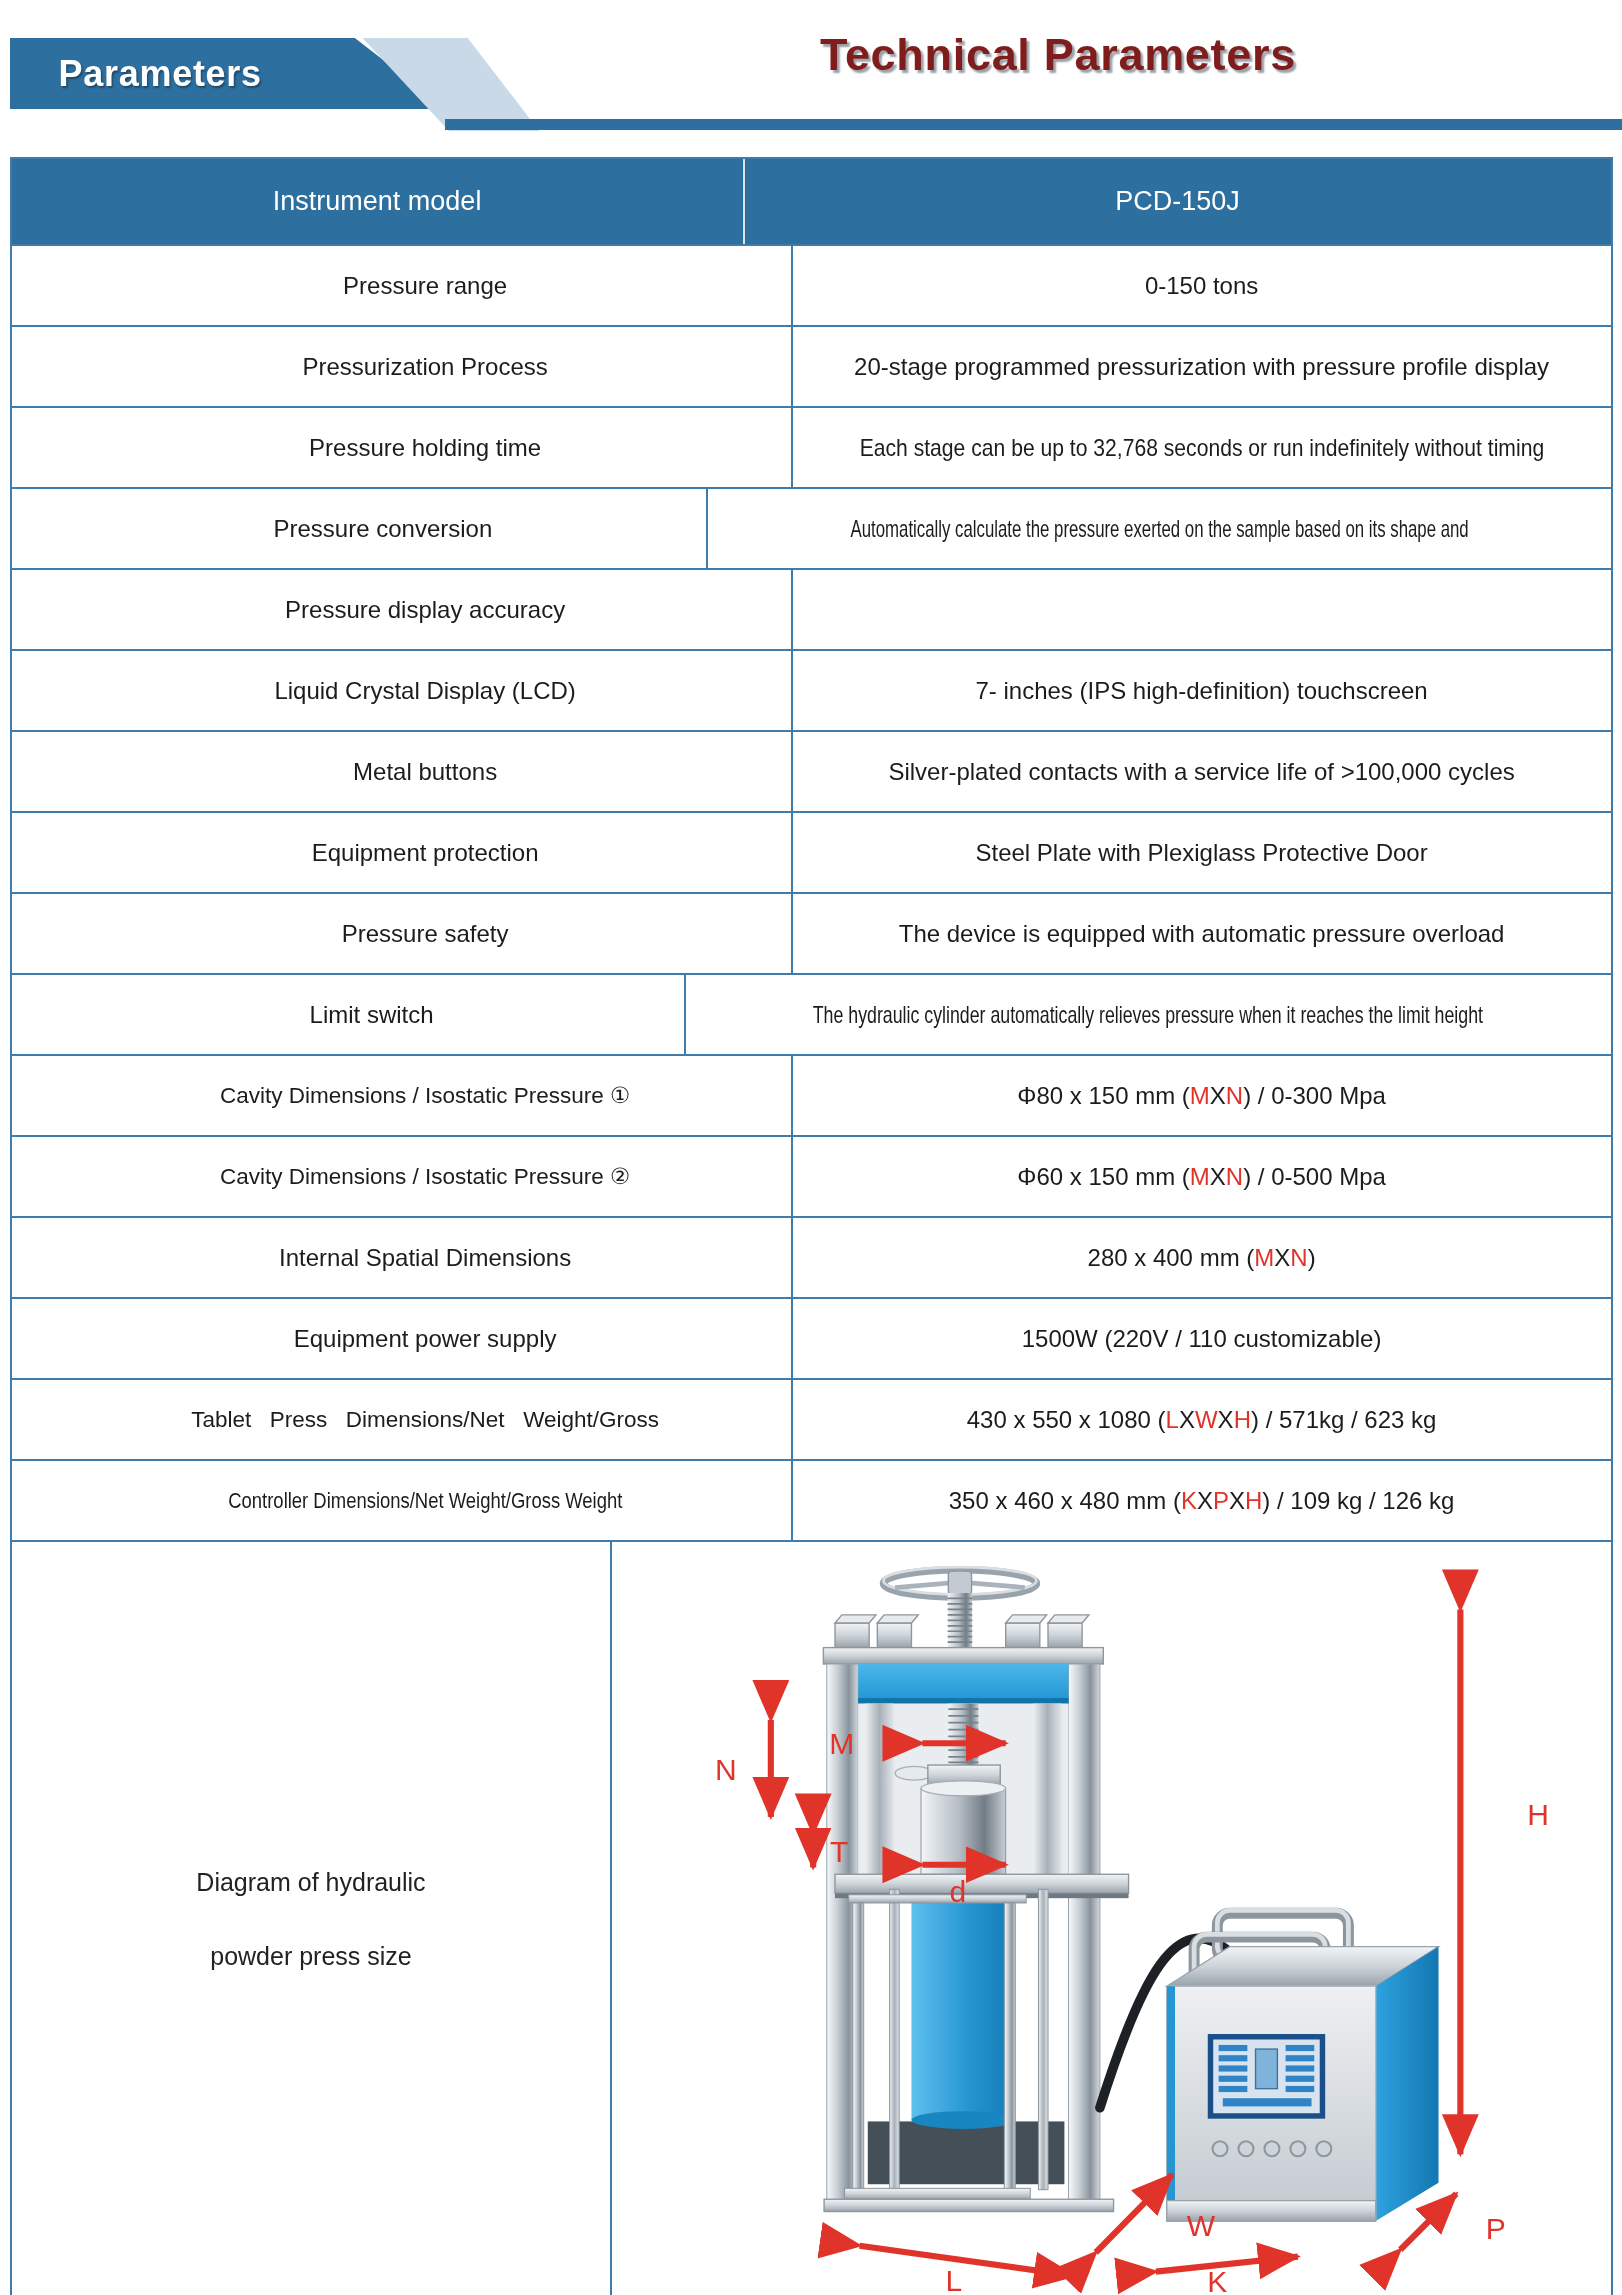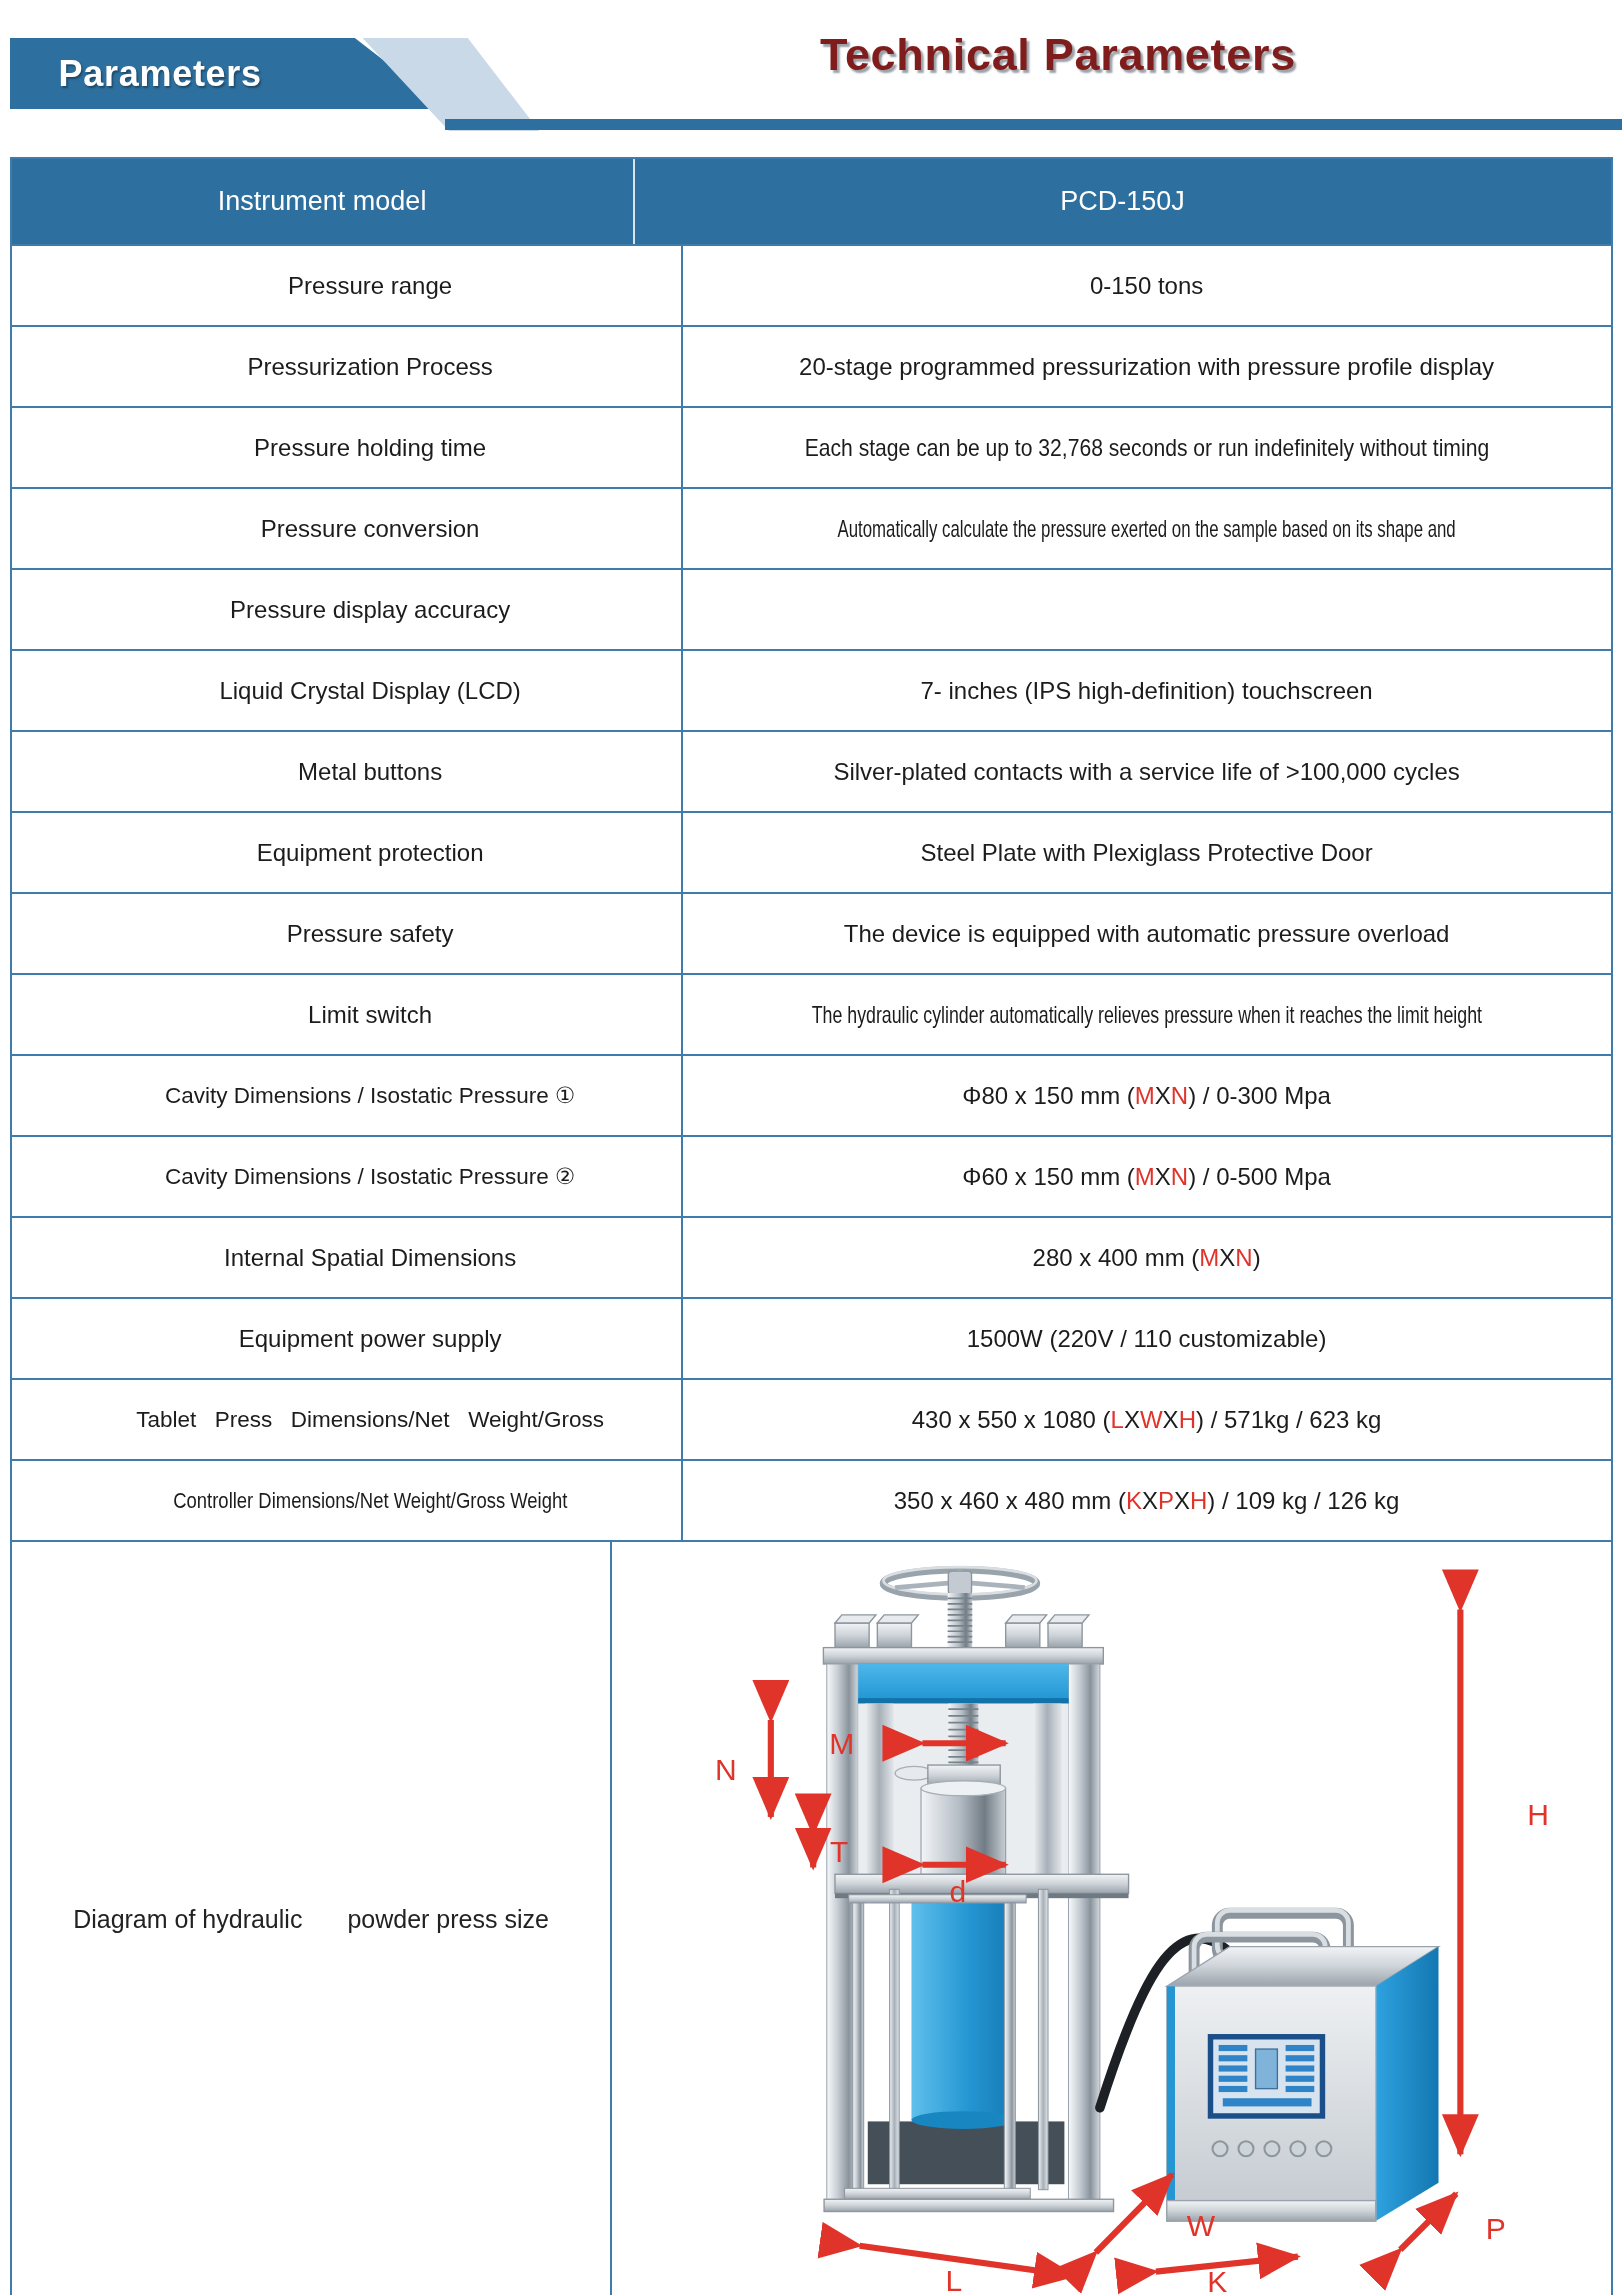--- a/index.html
+++ b/index.html
@@ -45,40 +45,40 @@
     border:2px solid #3f7cab;
     box-sizing:border-box;
     background:#ffffff;
   }
   .t-row{display:flex;width:100%;box-sizing:border-box;border-top:2px solid #3f7cab;}
   .t-row:first-child{border-top:none;}
   .t-cell{
     display:flex;align-items:center;justify-content:center;
     box-sizing:border-box;text-align:center;color:#1c1c1c;
   }
-  .t-param{width:623px;border-right:2px solid #3f7cab;padding:0 8px;}
+  .t-param{width:733px;border-right:2px solid #3f7cab;padding:0 8px;}
   .t-value{flex:1;padding:0 9.6px;}
   .row-std{min-height:81px;}
   .row-head{min-height:85px;background:#2d6f9e;}
   .row-head .t-cell{color:#ffffff;font-size:27px;}
   .row-head .t-param{border-right:2px solid #d7e4ef;}
   .row-diagram{height:756px;}
   .row-diagram .t-cell{align-items:center;}
 
   .param-text{font-size:24px;margin-left:48px;}
   .value-text{font-size:24px;}
   .cond88{display:inline-block;transform:scaleX(0.88);}
   .cond74{display:inline-block;transform:scaleX(0.74);white-space:nowrap;}
   .cond70{display:inline-block;transform:scaleX(0.70);white-space:nowrap;}
   .cond82{display:inline-block;transform:scaleX(0.82);white-space:nowrap;font-size:22.5px;}
   .wordspread{word-spacing:12.3px;font-size:22.5px;}
   .smalllbl{font-size:22.5px;}
   .red, span.red{color:#e0342b;}
 
-  .diagram-caption{display:flex;flex-direction:row;gap:45px;font-size:25px;color:#222;}
+  .diagram-caption{display:flex;flex-direction:column;gap:45px;font-size:25px;color:#222;}
   .diagram-wrap{width:100%;height:100%;display:flex;align-items:center;justify-content:center;}
   svg text{font-family:"Liberation Sans", sans-serif;}
 </style>
 </head>
 <body>
 
 <div class="page">
 
   <div class="banner">
     <div class="banner-tag">

